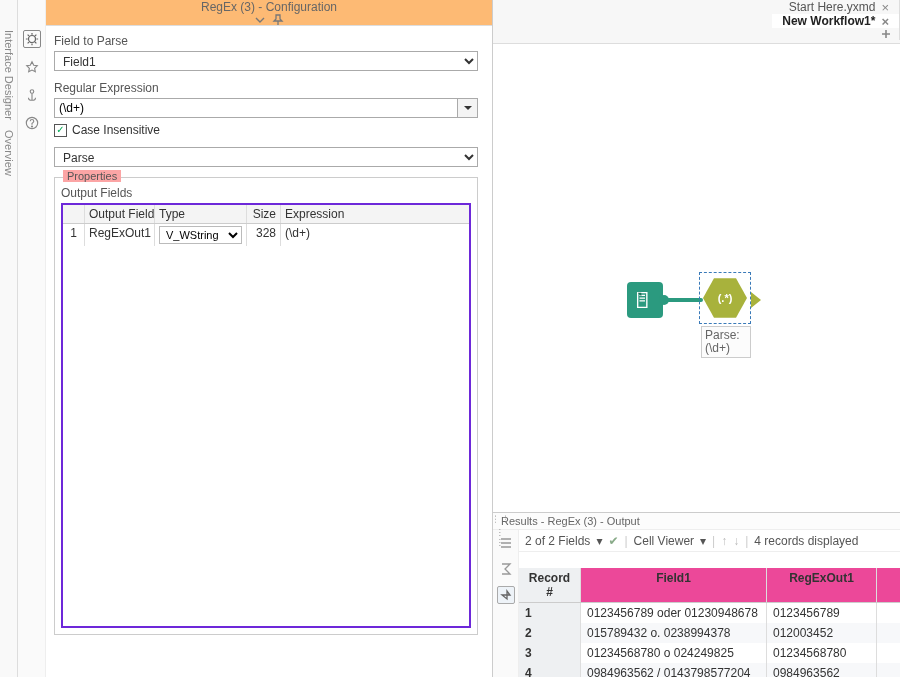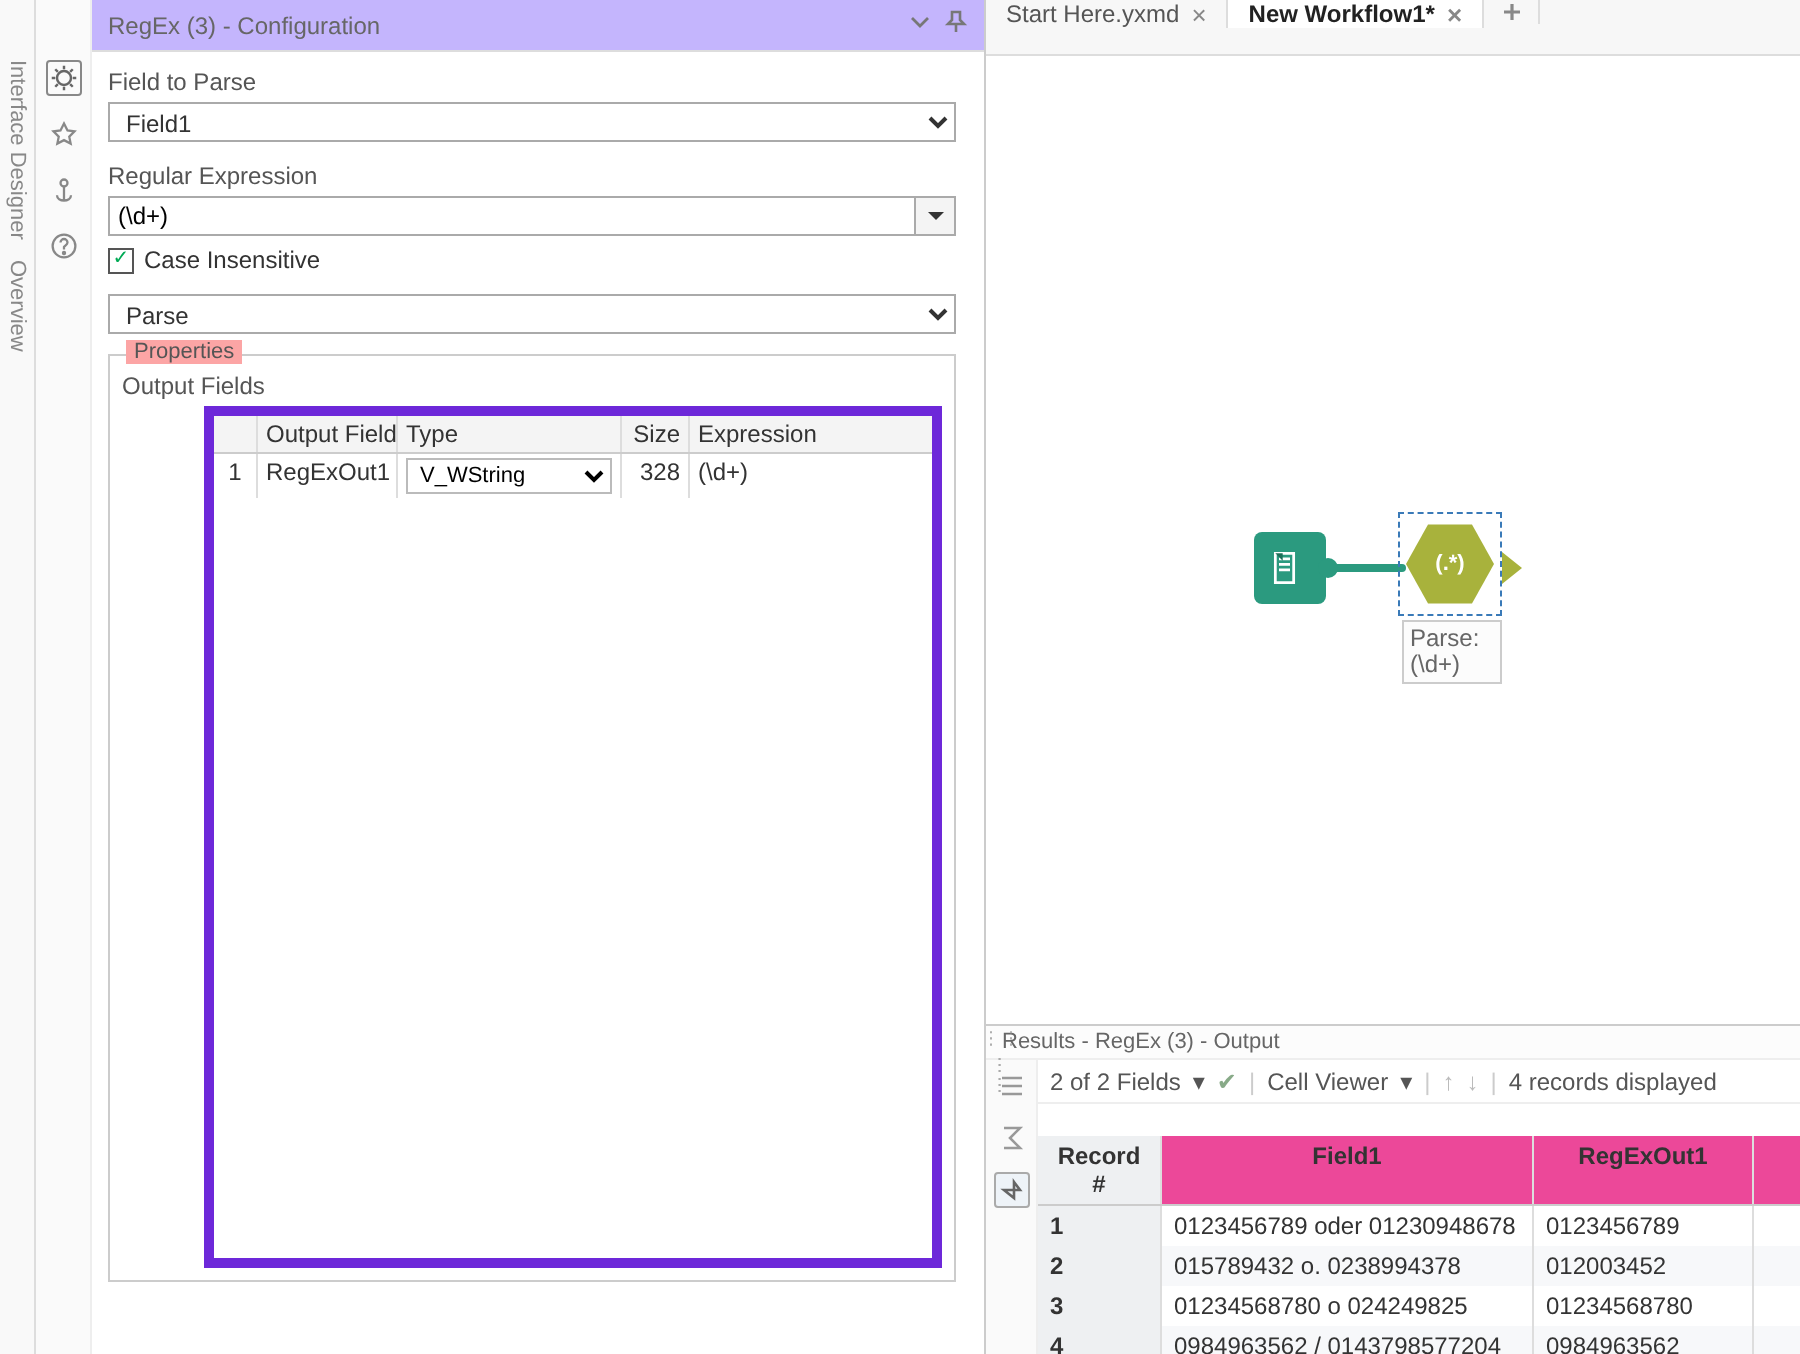--- a/index.html
+++ b/index.html
@@ -4,49 +4,49 @@
 <style>
 * { box-sizing: border-box; margin: 0; padding: 0; font-family: "Segoe UI", Arial, sans-serif; font-size: 12px; }
 body { width: 900px; height: 677px; background: #fff; overflow: hidden; display: flex; }
 .left-sidebar { width: 18px; background: #f9f9f9; border-right: 1px solid #ddd; display: flex; flex-direction: column; align-items: center; padding-top: 30px; color: #888; }
 .left-sidebar div { writing-mode: vertical-rl; text-orientation: mixed; margin-bottom: 10px; font-size: 11px; }
 .config-panel { width: 475px; display: flex; border-right: 1px solid #ccc; }
 .config-icons { width: 28px; background: #fafafa; border-right: 1px solid #eee; display: flex; flex-direction: column; align-items: center; padding-top: 30px; gap: 10px; }
 .config-icons .icon { width: 18px; height: 18px; display: flex; align-items: center; justify-content: center; color: #888; cursor: pointer; }
 .config-icons .icon.active { border: 1px solid #888; border-radius: 2px; }
 .config-main { flex: 1; display: flex; flex-direction: column; }
-.config-header { height: 26px; border-bottom: 1px solid #ddd; background: #c4b5fd; display: flex; align-items: center; padding: 0 8px; color: #666; }
+.config-header { height: 26px; border-bottom: 1px solid #ddd; background: #fdba74; display: flex; align-items: center; padding: 0 8px; color: #666; flex-direction: column; }
 .config-header-title { flex: 1; }
 .config-header-icons { display: flex; gap: 6px; color: #777; }
 .config-body { padding: 8px 14px 8px 8px; overflow: auto; }
 .field-group { margin-bottom: 10px; }
 .field-label { color: #555; margin-bottom: 3px; font-size: 12px; }
 .select-input, .text-input { width: 100%; border: 1px solid #aaa; padding: 2px 4px; height: 20px; background: #fff; font-size: 12px; color: #333; }
 .regex-row { display: flex; }
 .regex-input { flex: 1; border: 1px solid #aaa; padding: 2px 4px; height: 20px; font-size: 12px; }
 .regex-dd { width: 20px; height: 20px; border: 1px solid #aaa; border-left: none; display: flex; align-items: center; justify-content: center; background: #f4f4f4; cursor: pointer; }
 .checkbox-row { display: flex; align-items: center; gap: 5px; margin-top: 5px; color: #333; }
 .checkbox { width: 13px; height: 13px; border: 1px solid #555; display: flex; align-items: center; justify-content: center; color: #0a5; font-size: 10px; line-height: 10px; }
 .props-fieldset { border: 1px solid #ccc; padding: 8px 6px 6px 6px; margin-top: 4px; position: relative; }
 .props-legend { position: absolute; top: -8px; left: 8px; background: #fca5a5; padding: 0 4px; color: #555; font-size: 11px; }
 .output-fields-label { color: #555; margin-bottom: 3px; }
-.grid { border: 5px solid #6d28d9; margin-left: 41px; }
+.grid { border: 2px solid #6d28d9; }
 .grid-head, .grid-row { display: flex; }
 .grid-head { background: #f4f4f4; border-bottom: 1px solid #ccc; }
 .grid-cell { padding: 2px 4px; border-right: 1px solid #ddd; font-size: 12px; color: #333; overflow: hidden; white-space: nowrap; }
 .grid-cell:last-child { border-right: none; }
 .col-idx { width: 22px; text-align: center; }
 .col-of { width: 70px; }
-.col-type { width: 112px; position: relative; }
+.col-type { width: 92px; position: relative; }
 .col-size { width: 34px; text-align: right; }
 .col-exp { flex: 1; }
 .type-select { width: 100%; border: 1px solid #bbb; height: 18px; font-size: 11px; background: #fff; padding: 0 2px; }
 .grid-body-empty { height: 380px; }
 .right-panel { flex: 1; display: flex; flex-direction: column; }
-.tabs-row { height: 28px; background: #f7f7f7; border-bottom: 1px solid #ddd; display: flex; align-items: flex-start; }
+.tabs-row { height: 44px; background: #f7f7f7; border-bottom: 1px solid #ddd; display: flex; align-items: flex-end; flex-direction: column; }
 .tab { padding: 0 10px; display: flex; align-items: center; gap: 6px; border-right: 1px solid #ddd; color: #555; cursor: pointer; }
 .tab.active { background: #fff; font-weight: 600; color: #222; }
 .tab-close { color: #888; font-size: 13px; line-height: 13px; }
 .tab-add { width: 28px; display: flex; align-items: center; justify-content: center; color: #888; border-right: 1px solid #ddd; cursor: pointer; }
 .canvas { flex: 1; position: relative; background: #fff; }
 .node { position: absolute; }
 .node-input { left: 134px; top: 238px; width: 36px; height: 36px; background: #2b9a7f; border-radius: 4px; display: flex; align-items: center; justify-content: center; }
 .node-input svg { width: 22px; height: 22px; }
 .conn { position: absolute; left: 170px; top: 254px; width: 40px; height: 4px; background: #2b9a7f; border-radius: 2px; }
 .conn::before { content: ""; position: absolute; left: -4px; top: -3px; width: 10px; height: 10px; border-radius: 50%; background: #2b9a7f; }

